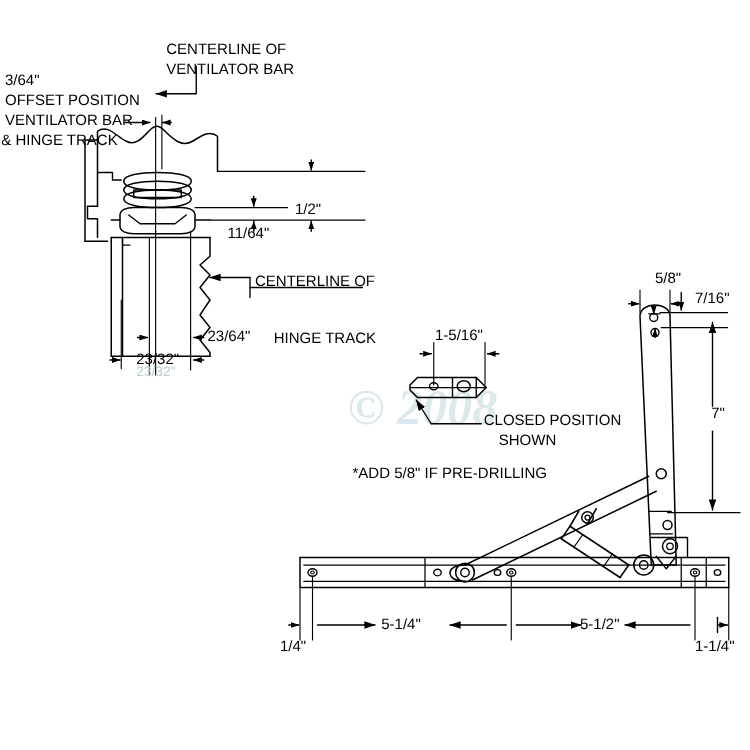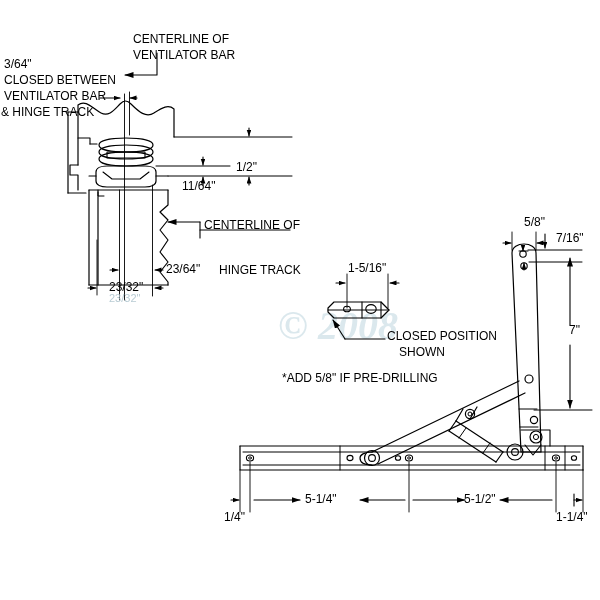--- a/index.html
+++ b/index.html
@@ -263,21 +263,21 @@
       <path d="M574,500 L582,500" marker-end="url(#arS)" stroke-width="1.1"></path>
       <line x1="574" y1="494" x2="574" y2="506" stroke-width="1.1"></line>
 
     </g>
   </svg>
 
   <div class="lbl" style="left:133px; top:33px;">CENTERLINE OF</div>
   <div class="lbl" style="left:133px; top:49px;">VENTILATOR BAR</div>
 
   <div class="lbl" style="left:4px; top:58px;">3/64"</div>
-  <div class="lbl" style="left:4px; top:74px;">CLOSED BETWEEN</div>
+  <div class="lbl" style="left:4px; top:74px;">OFFSET POSITION</div>
   <div class="lbl" style="left:4px; top:90px;">VENTILATOR BAR</div>
   <div class="lbl" style="left:1px; top:106px;">&amp; HINGE TRACK</div>
 
   <div class="lbl" style="left:236px; top:161px;">1/2"</div>
 
   <div class="lbl" style="left:182px; top:180px;">11/64"</div>
 
   <div class="lbl" style="left:204px; top:219px;">CENTERLINE OF</div>
   <div class="lbl" style="left:219px; top:235px;margin-top:29px;">HINGE TRACK</div>
 

